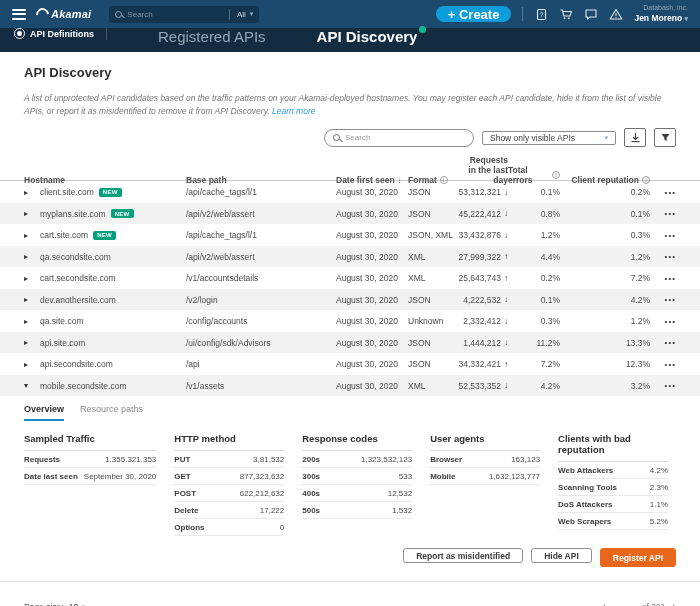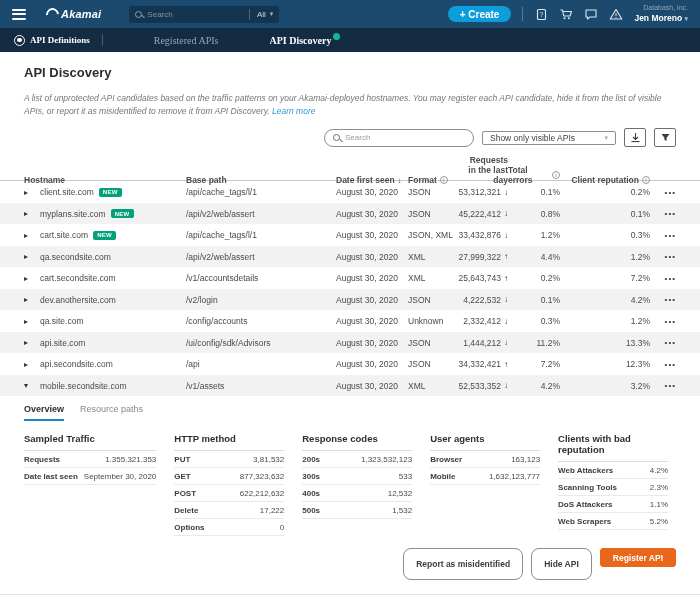--- a/index.html
+++ b/index.html
@@ -1,53 +1,53 @@
 <!DOCTYPE html>
 <html><head>
 <meta charset="utf-8">
 <style>
   * { margin:0; padding:0; box-sizing:border-box; }
   html,body { width:700px; height:606px; overflow:hidden; background:#fbfbfb;
     font-family:"Liberation Sans", sans-serif; color:#4a4a4a; }
 
   
-  .topbar { height:28px; background:#1c4a6e; display:flex; align-items:center; padding:8px 12px; gap:20px; }
+  .topbar { height:28px; background:#1c4a6e; display:flex; align-items:center; padding:8px 12px; gap:10px; }
   .hamburger { width:14px; display:flex; flex-direction:column; gap:2.5px; cursor:pointer; }
   .hamburger span { height:2px; background:#fff; border-radius:1px; }
   .logo { display:flex; align-items:center; gap:2px; color:#fff; }
   .logo-arc { width:13px; height:13px; border:2px solid #fff; border-radius:50%;
     border-right-color:transparent; border-bottom-color:transparent; transform:rotate(40deg); }
   .logo-word { font-size:11px; font-weight:bold; font-style:italic; letter-spacing:.2px; }
   .tb-search { margin-left:8px; display:flex; align-items:center; width:150px; height:17px;
     background:rgba(0,0,0,.28); border-radius:2px; padding:0 6px; }
   .mag { width:7px; height:7px; border:1.3px solid #8ba2b5; border-radius:50%; position:relative; flex:none; }
   .mag::after { content:""; position:absolute; width:4px; height:1.3px; background:#8ba2b5;
     right:-3.5px; bottom:-1px; transform:rotate(45deg); }
   .tb-search input { flex:1; background:transparent; border:none; outline:none; color:#cfdbe4;
     font-size:8px; padding:0 5px; min-width:0; font-family:inherit; }
   .tb-search input::placeholder { color:#7d93a6; }
   .tb-scope { display:flex; align-items:center; gap:4px; border-left:1px solid rgba(255,255,255,.25);
     padding-left:7px; color:#c7d3dd; font-size:8px; height:11px; cursor:pointer; }
   .chev { font-size:7px; color:#9db0c0; }
   .tb-right { margin-left:auto; display:flex; align-items:center; gap:11px; }
-  .create-btn { background:#0d9ddb; color:#fff; font-size:10px; font-weight:bold;
+  .create-btn { background:#0d9ddb; color:#fff; font-size:13px; font-weight:bold;
     border:none; border-radius:9px; height:16px; padding:0 12px; cursor:pointer; font-family:inherit; }
   .tb-divider { width:1px; height:14px; background:rgba(255,255,255,.25); }
   .tb-icon { width:14px; height:14px; display:flex; align-items:center; justify-content:center; cursor:pointer; }
   .account { text-align:right; line-height:1.25; cursor:pointer; }
   .account .org { font-size:7px; color:#8fa6b8; }
   .account .user { font-size:8.5px; color:#fff; font-weight:bold; }
 
   
-  .nav2 { height:24px; background:#132c42; display:flex; align-items:center; padding:0 14px; gap:12px;font-family:Liberation Serif, serif; }
+  .nav2 { height:24px; background:#132c42; display:flex; align-items:flex-start; padding:0 14px; gap:12px; }
   .nav2-app { display:flex; align-items:center; gap:5px; color:#fff; font-size:9px; font-weight:bold; }
   .app-icon { width:11px; height:11px; border:1.4px solid #fff; border-radius:50%; position:relative; }
   .app-icon::after { content:""; position:absolute; inset:2.2px; background:#fff; border-radius:50%; }
   .nav2-div { width:1px; height:12px; background:rgba(255,255,255,.22); }
-  .nav2-tab { font-size:10px; color:#92a7b8; cursor:pointer; display:flex; align-items:flex-start; gap:2px;padding-left:39px; }
+  .nav2-tab { font-size:15px; color:#92a7b8; cursor:pointer; display:flex; align-items:flex-start; gap:2px;padding-left:39px; }
   .nav2-tab.active { color:#fff; font-weight:bold; }
   .tab-badge { width:7px; height:7px; background:#0fb890; border-radius:50%; margin-top:-2px; }
 
   
   .content { background:#fff; min-height:554px; }
   .pagehead { padding:13px 24px 0 24px; }
   .page-title { font-size:13px; font-weight:bold; color:#2e2e2e; }
   .page-desc { margin-top:12px; font-size:8.5px; font-style:italic; color:#767676; line-height:1.55; max-width:650px; }
   .learn-more { color:#2f9bd6; font-style:italic; text-decoration:none; cursor:pointer; }
 
@@ -95,21 +95,21 @@
   .detail-tabs { display:flex; gap:16px; padding:8px 24px 0 24px; }
   .dtab { font-size:9px; color:#8a8a8a; padding-bottom:5px; cursor:pointer; }
   .dtab.active { color:#2e2e2e; font-weight:bold; border-bottom:2px solid #1788c9; }
   .detail-grid { display:grid; grid-template-columns:repeat(5, 1fr); gap:0 18px; padding:12px 32px 4px 24px; }
   .dsec-title { font-size:9.5px; font-weight:bold; color:#2e2e2e; padding-bottom:6px; border-bottom:1px solid #dcdcdc; }
   .drow { display:flex; justify-content:space-between; align-items:center; min-height:17px;
     border-bottom:1px solid #e9e9e9; font-size:8px; gap:6px; }
   .drow .dl { font-weight:bold; color:#3c3c3c; white-space:nowrap; }
   .drow .dv { color:#4a4a4a; text-align:right; white-space:nowrap; }
   .detail-actions { display:flex; justify-content:flex-end; gap:8px; padding:8px 24px 14px 24px; }
-  .btn-outline { background:#fff; border:1px solid #8d8d8d; border-radius:8px; height:32px;
+  .btn-outline { background:#fff; border:1px solid #8d8d8d; border-radius:3px; height:15px;
     font-size:8.5px; font-weight:bold; color:#3c3c3c; padding:0 12px; cursor:pointer; font-family:inherit; }
   .btn-primary { background:#e8671b; border:1px solid #e8671b; border-radius:3px; height:19px;
     font-size:8.5px; font-weight:bold; color:#fff; padding:0 12px; cursor:pointer; font-family:inherit; }
 
   
   .tfoot { display:flex; justify-content:space-between; align-items:center; padding:10px 24px;
     border-top:1px solid #e4e4e4; font-size:8.5px; color:#555; }
   .pagesize { display:flex; align-items:center; gap:5px; }
   .pagesize .val { display:flex; align-items:center; gap:3px; cursor:pointer; color:#3c3c3c;justify-content:flex-end; }
   .pager { display:flex; align-items:center; gap:7px; }

